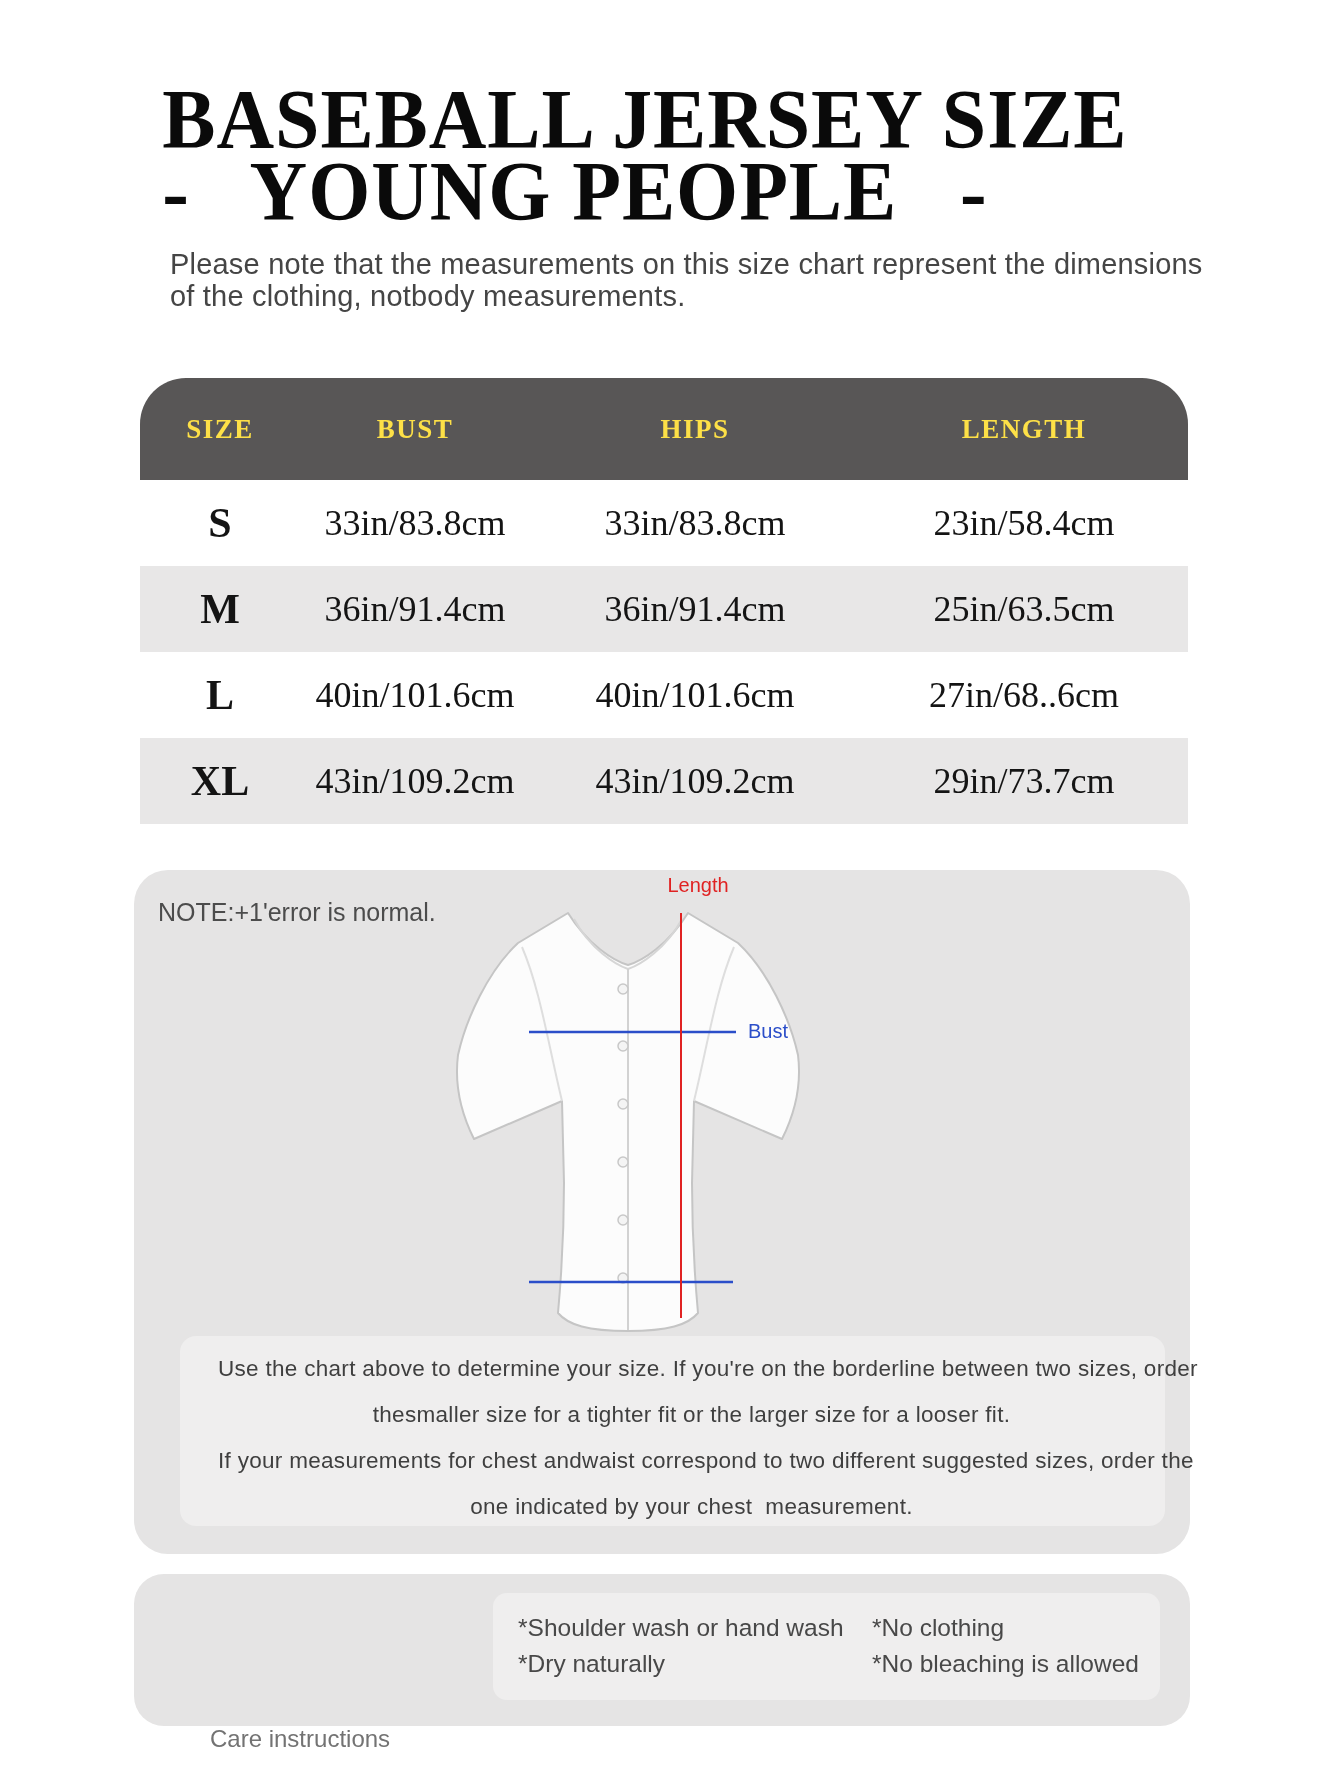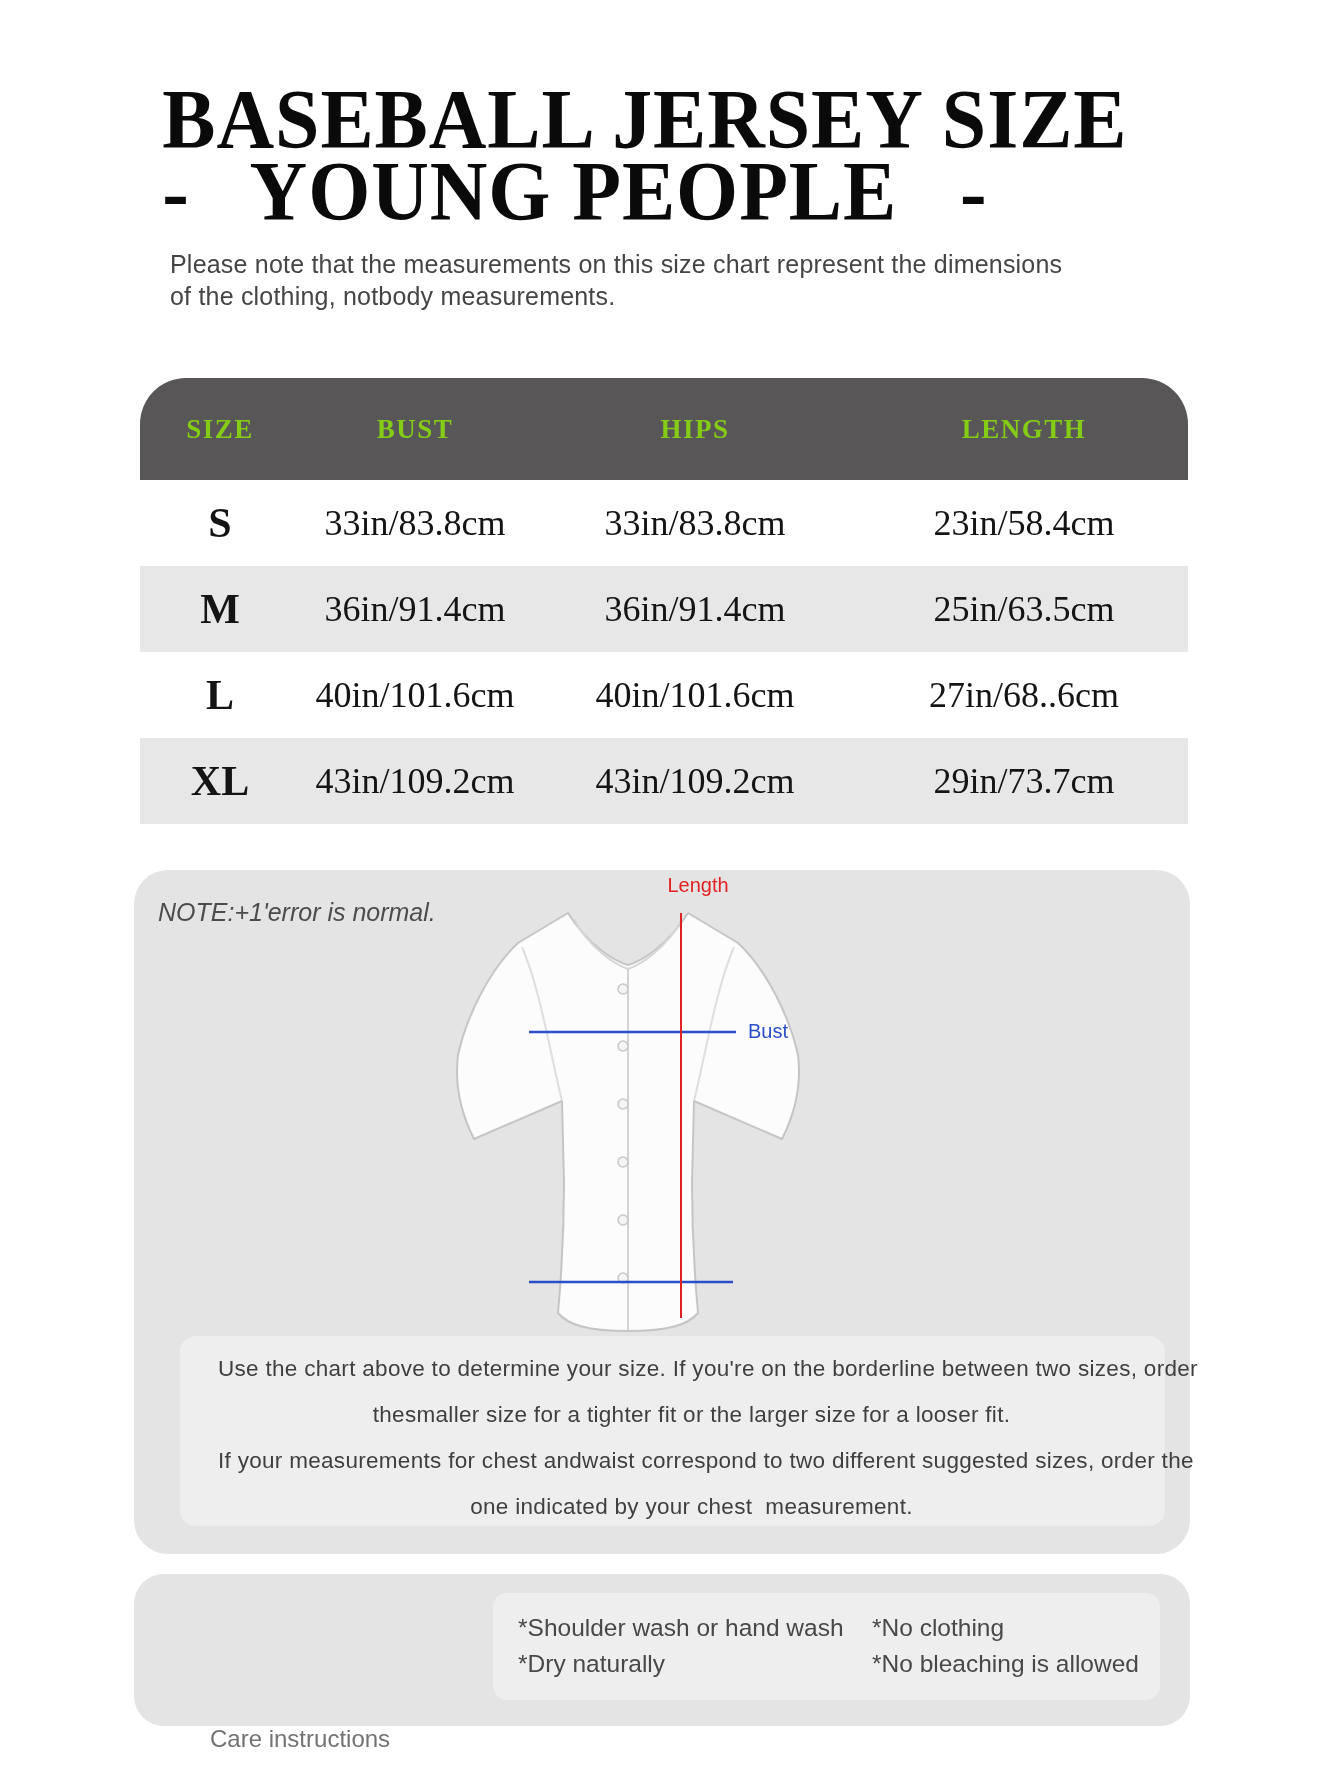--- a/index.html
+++ b/index.html
@@ -16,43 +16,43 @@
     font-family:"Liberation Sans",sans-serif;overflow:hidden;
   }
   .title{
     position:absolute;left:136px;top:84px;width:1052px;
     font-family:"Liberation Serif",serif;font-weight:bold;color:#0a0a0a;
     font-size:84px;line-height:72px;letter-spacing:1px;
   }
   .title-line{white-space:pre;transform:scaleX(0.95);transform-origin:center;}
   .intro{
     position:absolute;left:170px;top:248px;
-    font-size:25px;line-height:32px;color:#454545;letter-spacing:0.2px;
+    font-size:29px;line-height:32px;color:#454545;letter-spacing:0.2px;
   }
   .size-table{position:absolute;left:140px;top:378px;width:1048px;}
   .thead{
     height:102px;background:var(--header-bg);border-radius:46px 46px 0 0;
     display:grid;grid-template-columns:160px 230px 330px 328px;align-items:center;
   }
   .th{
-    text-align:center;color:#84cc16;font-family:"Liberation Serif",serif;
+    text-align:center;color:#fde047;font-family:"Liberation Serif",serif;
     font-weight:bold;font-size:27px;letter-spacing:1.5px;
   }
   .trow{
     height:86px;display:grid;grid-template-columns:160px 230px 330px 328px;
     align-items:center;font-family:"Liberation Serif",serif;font-size:36px;color:#141414;
   }
   .trow.alt{background:var(--row-alt-bg);}
   .td{text-align:center;}
   .td.size{font-weight:bold;font-size:42px;}
   .panel{
     position:absolute;left:134px;top:870px;width:1056px;height:684px;
     background:var(--panel-bg);border-radius:34px;
   }
-  .note-label{position:absolute;left:158px;top:898px;font-size:25px;color:#4c4c4c;font-style:italic;}
+  .note-label{position:absolute;left:158px;top:898px;font-size:25px;color:#4c4c4c;}
   .jersey-svg{position:absolute;left:418px;top:893px;}
   .length-label{
     position:absolute;left:650px;top:874px;width:96px;text-align:center;
     color:var(--length-line);font-size:20px;
   }
   .bust-label{position:absolute;left:748px;top:1020px;color:var(--bust-line);font-size:20px;}
   .shoulder-label{position:absolute;left:768px;top:1342px;color:var(--bust-line);font-size:20px;}
   .advice{
     position:absolute;left:180px;top:1336px;width:985px;height:190px;box-sizing:border-box;
     background:var(--inner-box-bg);border-radius:16px;padding:10px 0 0 38px;

